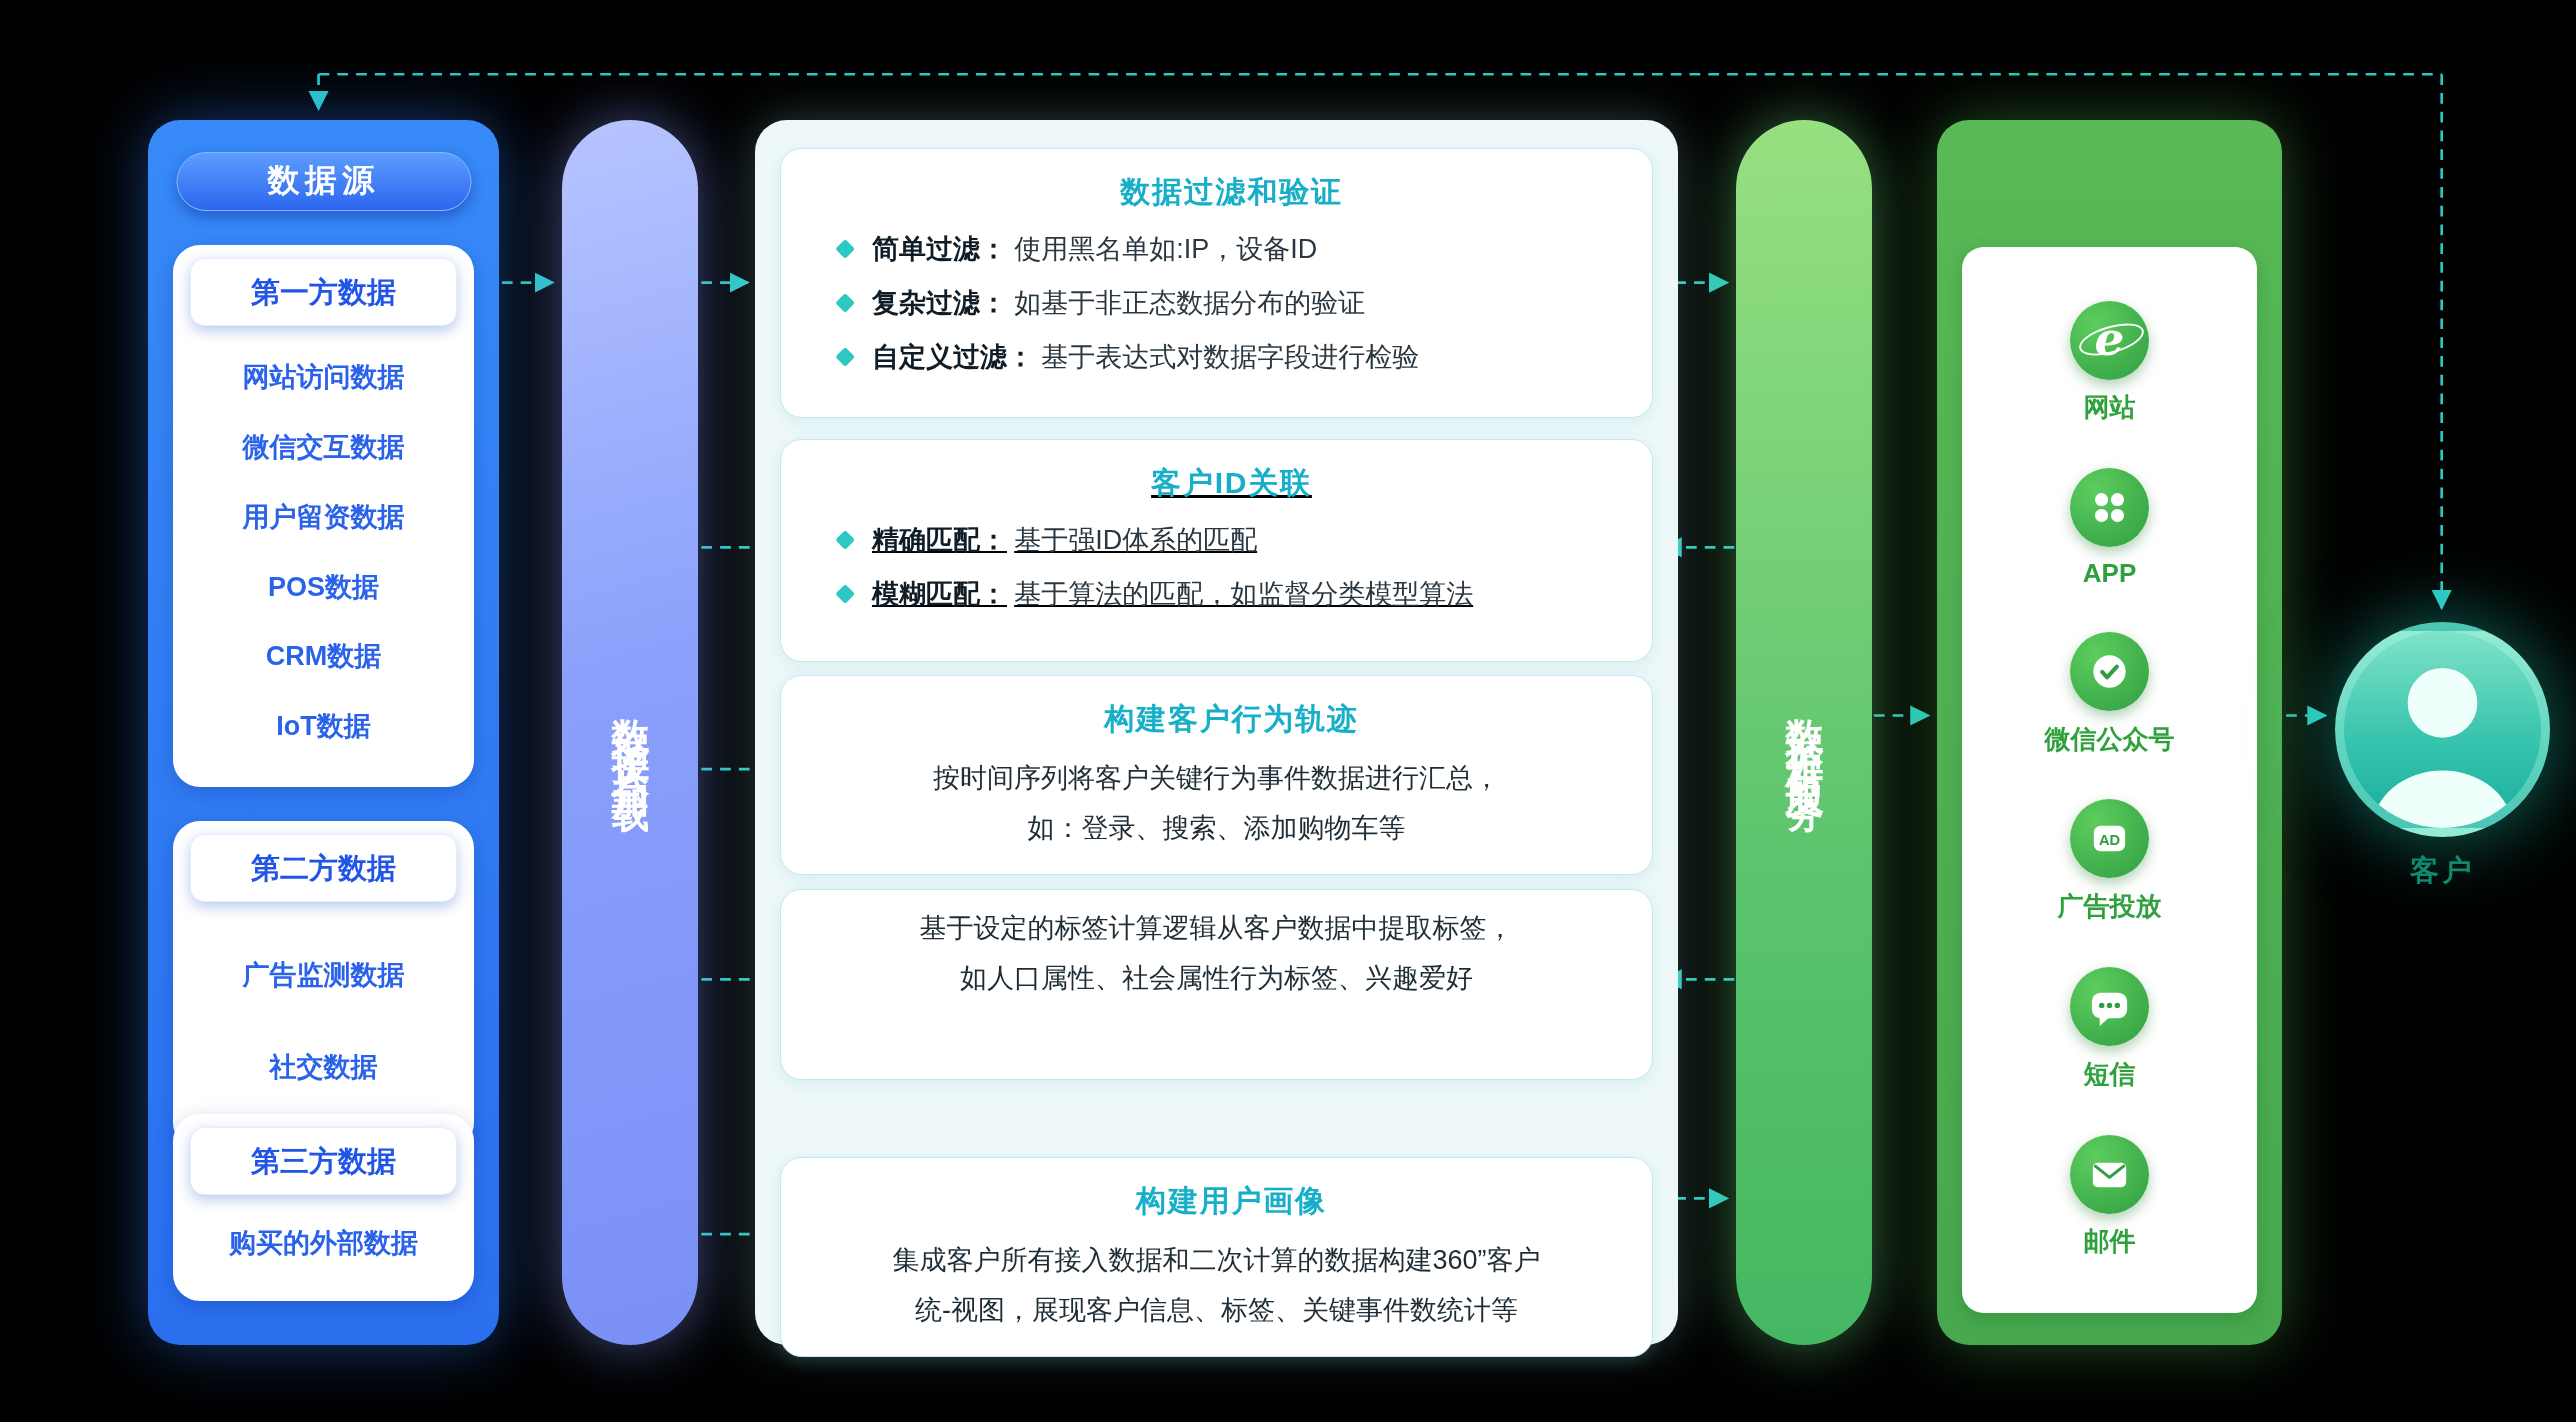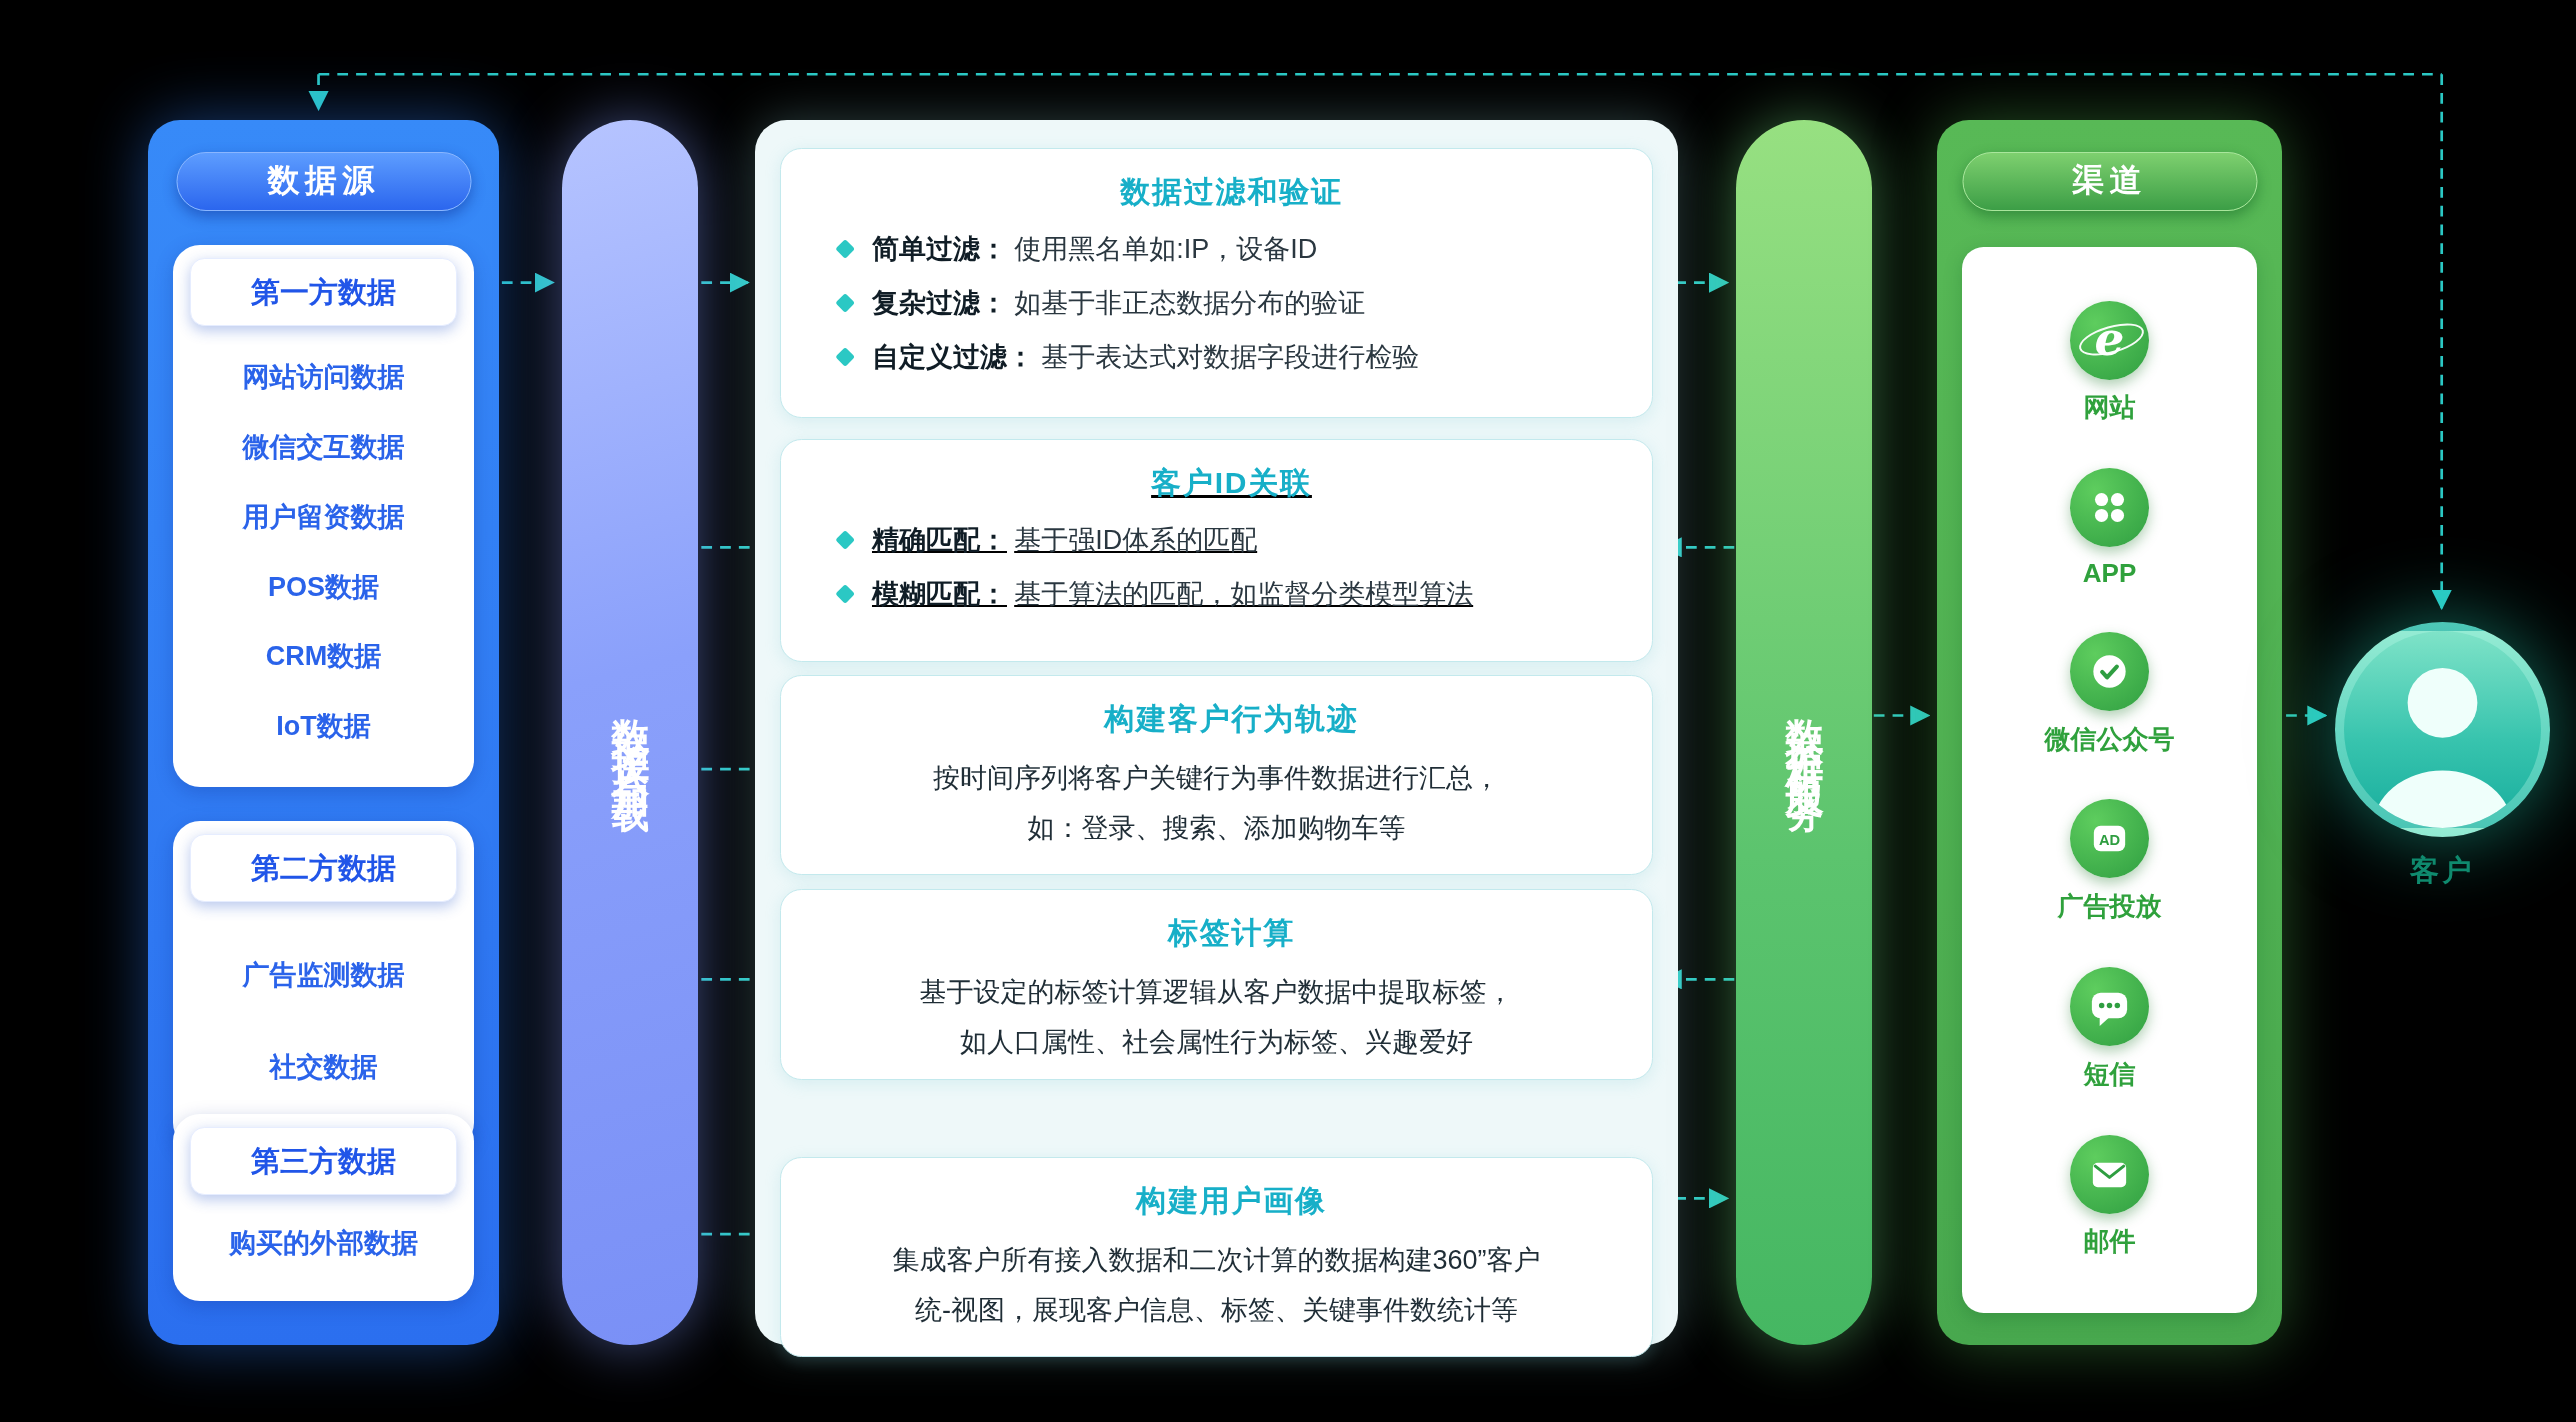--- a/index.html
+++ b/index.html
@@ -197,42 +197,40 @@
 
     <div class="pcard c3">
       <div class="pcard-title">构建客户行为轨迹</div>
       <div class="plines">
         <div>按时间序列将客户关键行为事件数据进行汇总，</div>
         <div>如：登录、搜索、添加购物车等</div>
       </div>
     </div>
 
     <div class="pcard c4">
-      <div class="pcard-title">标签计算</div>
       <div class="plines">
         <div>基于设定的标签计算逻辑从客户数据中提取标签，</div>
         <div>如人口属性、社会属性行为标签、兴趣爱好</div>
       </div>
     </div>
 
     <div class="pcard c5">
       <div class="pcard-title">构建用户画像</div>
       <div class="plines">
         <div>集成客户所有接入数据和二次计算的数据构建360”客户</div>
         <div>统-视图，展现客户信息、标签、关键事件数统计等</div>
       </div>
     </div>
   </section>
 
   <div class="vbar analysis">
     <span class="vtext">数据分析与服务</span>
   </div>
 
   <section class="panel channels">
-    <div class="hdr-pill green">渠道</div>
     <div class="chan-card">
 
       <div class="chan-item">
         <div class="chan-icon">
           <span class="eglyph">e</span>
           <span class="eorbit"></span>
         </div>
         <div class="chan-label">网站</div>
       </div>
 

